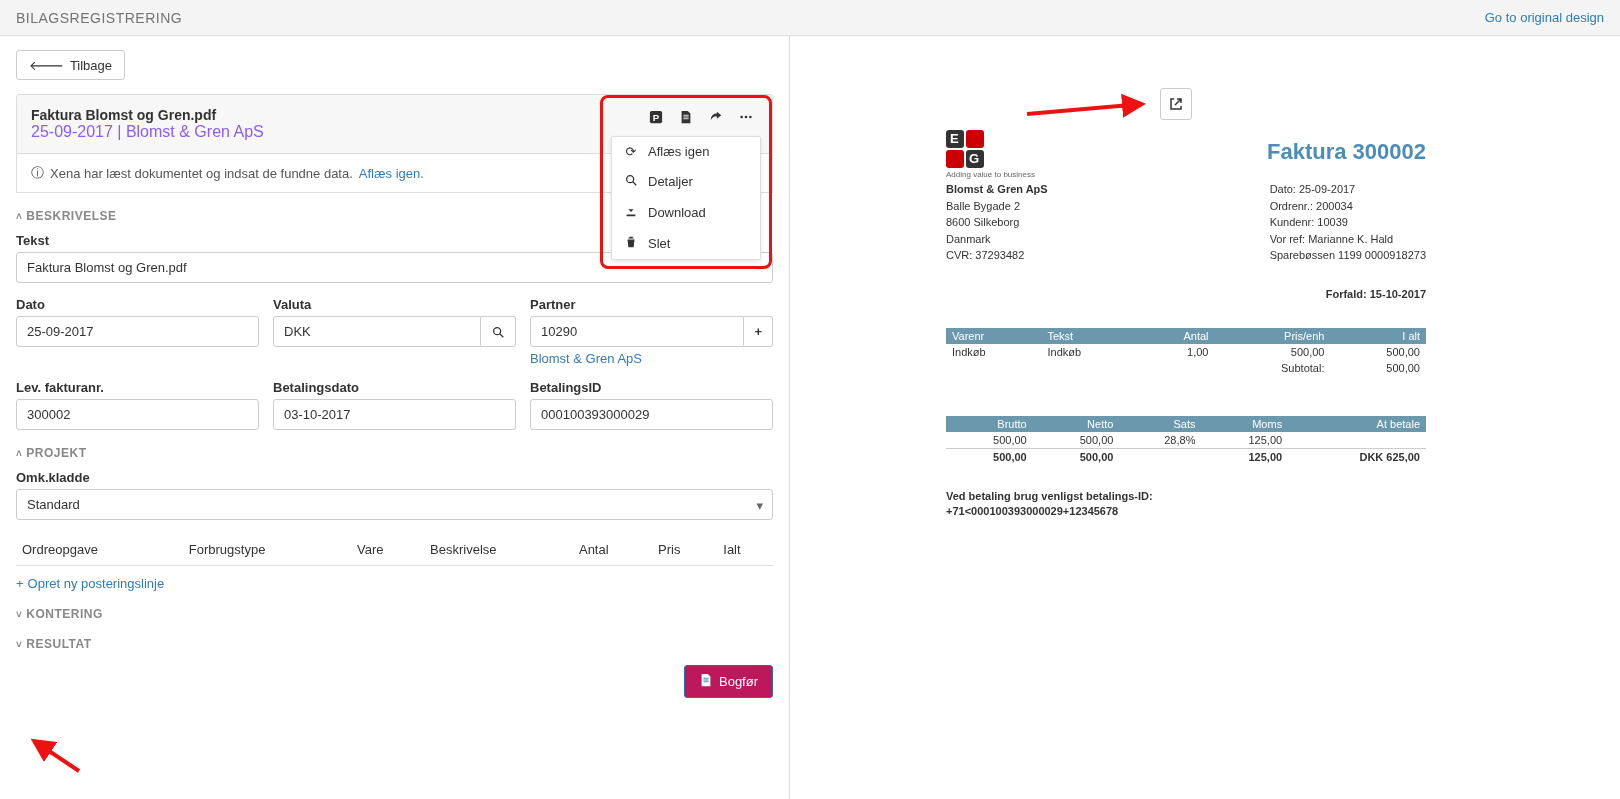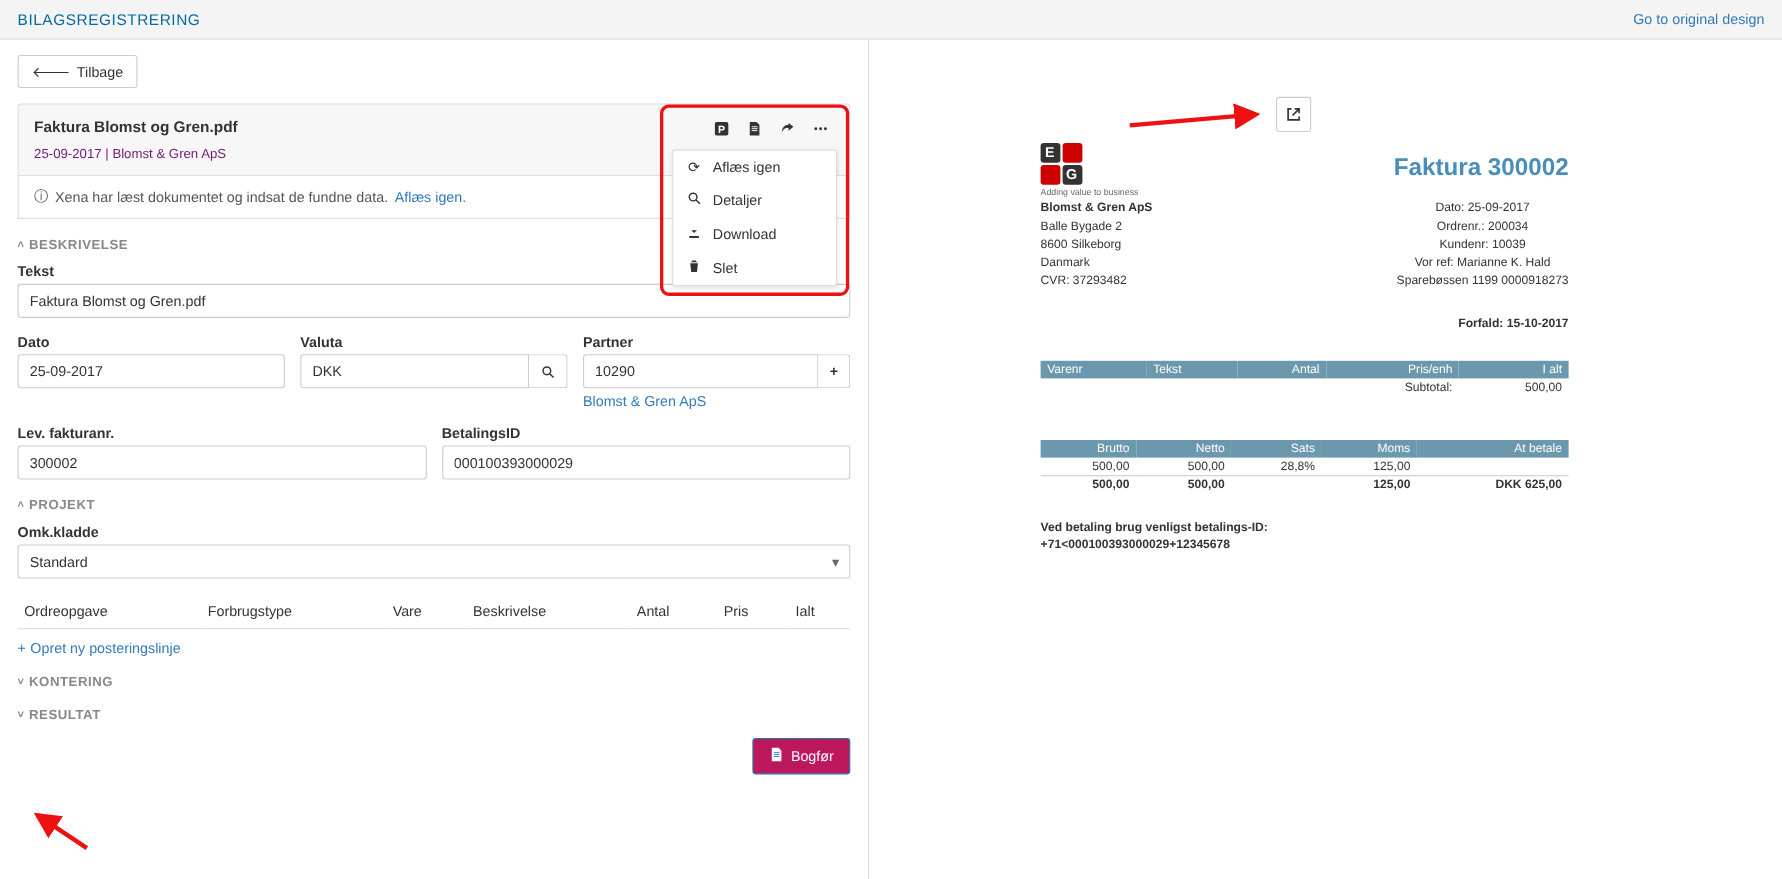--- a/index.html
+++ b/index.html
@@ -1,30 +1,30 @@
 <!DOCTYPE html>
 <html><head>
 <meta charset="utf-8">
 <style>
 * { box-sizing: border-box; margin: 0; padding: 0; }
 body { font-family: "Segoe UI", Arial, sans-serif; font-size: 13px; color: #333; background: #fff; }
 
 .topbar { background: #f4f4f4; border-bottom: 1px solid #ddd; height: 36px; display: flex; align-items: center; justify-content: space-between; padding: 0 16px; }
-.topbar-title { font-size: 14px; color: #0369a1; letter-spacing: 0.5px; }
+.topbar-title { font-size: 14px; color: #737373; letter-spacing: 0.5px; }
 .topbar-link { color: #337ab7; text-decoration: none; font-size: 13px; }
 
 .main { display: flex; height: calc(100vh - 36px); }
 .left { width: 790px; padding: 14px 16px; border-right: 1px solid #ddd; overflow-y: auto; position: relative; }
 .right { flex: 1; padding: 14px 16px; position: relative; }
 
 .back-btn { display: inline-flex; align-items: center; gap: 6px; background: #fff; border: 1px solid #ccc; border-radius: 3px; padding: 6px 12px; font-size: 13px; cursor: pointer; color: #333; }
 
 .file-card { position: relative; margin-top: 14px; background: #f7f7f7; border: 1px solid #ddd; border-top-left-radius: 3px; border-top-right-radius: 3px; padding: 12px 14px; }
 .file-title { font-weight: 600; font-size: 14px; color: #333; }
-.file-sub { font-size: 12px; color: #701a75; margin-top: 10px; }
+.file-sub { font-size: 16px; color: #8b5cf6; margin-top: 0; }
 
 .action-area { position: absolute; right: 0; top: 0; border: 3px solid #e11; border-radius: 8px; padding: 6px 8px 6px 8px; background: transparent; }
 .action-icons { display: flex; gap: 12px; justify-content: flex-end; padding: 4px 6px 8px 6px; }
 .action-icons span { width: 18px; height: 18px; display: inline-flex; align-items: center; justify-content: center; color: #333; cursor: pointer; }
 
 .dropdown { background: #fff; border: 1px solid #ddd; border-radius: 2px; box-shadow: 0 2px 4px rgba(0,0,0,0.1); min-width: 150px; margin-top: 2px; }
 .dropdown-item { display: flex; align-items: center; gap: 10px; padding: 7px 12px; cursor: pointer; font-size: 13px; color: #333; }
 .dropdown-item .ico { width: 14px; text-align: center; color: #333; }
 
 .info-bar { border: 1px solid #ddd; border-top: none; padding: 10px 14px; font-size: 13px; color: #555; display: flex; align-items: center; gap: 6px; }
@@ -66,21 +66,21 @@
 .sq1::after { content: "E"; color: #fff; font-weight: bold; position: absolute; left: 4px; top: 1px; font-size: 13px; }
 .sq2 { background: #c00; border-radius: 3px; }
 .sq3 { background: #c00; border-radius: 3px; }
 .sq4 { background: #333; border-radius: 3px; position: relative; }
 .sq4::after { content: "G"; color: #fff; font-weight: bold; position: absolute; left: 3px; top: 1px; font-size: 13px; }
 .logo-tag { font-size: 8px; color: #666; margin-top: 2px; }
 
 .doc-head { display: flex; justify-content: space-between; margin-top: 16px; }
 .doc-head-left { line-height: 1.5; }
 .doc-head-left .bold { font-weight: 600; }
-.doc-head-right { text-align: center; line-height: 1.5; }
+.doc-head-right { text-align: left; line-height: 1.5; }
 .inv-title { color: #4a8db8; font-size: 22px; font-weight: 600; text-align: right; margin-top: -40px; }
 
 .forfald { text-align: right; font-weight: 600; margin-top: 24px; }
 
 .t1 { width: 100%; border-collapse: collapse; margin-top: 28px; }
 .t1 thead th { background: #6b98ad; color: #fff; font-weight: 400; padding: 2px 6px; font-size: 11px; }
 .t1 td { padding: 2px 6px; font-size: 11px; }
 .t1 .ra { text-align: right; }
 .subtotal-row td { padding-top: 2px; }
 
@@ -206,20 +206,24 @@
           <span class="addon" style="font-weight:bold;">+</span>
         </div>
         <a href="#" class="link-below">Blomst &amp; Gren ApS</a>
       </div>
     </div>
 
     <div class="row3">
       <div class="col">
         <label class="field-label">Lev. fakturanr.</label>
         <input class="input" value="300002" style="">
+      </div>
+      <div class="col">
+        <label class="field-label">Betalingsdato</label>
+        <input class="input" value="03-10-2017" style="">
       </div>
       <div class="col">
         <label class="field-label">BetalingsID</label>
         <input class="input" value="000100393000029" style="">
       </div>
     </div>
 
     <div class="section-header">
       <span class="chev">˄</span>
       <span>PROJEKT</span>
@@ -328,20 +332,27 @@
         <thead>
             <tr>
           <th style="text-align:left">Varenr</th>
           <th style="text-align:left">Tekst</th>
           <th class="ra">Antal</th>
           <th class="ra">Pris/enh</th>
           <th class="ra">I alt</th>
         </tr>
           </thead>
         <tbody>
+          <tr>
+            <td>Indkøb</td>
+            <td>Indkøb</td>
+            <td class="ra">1,00</td>
+            <td class="ra">500,00</td>
+            <td class="ra">500,00</td>
+          </tr>
           <tr class="subtotal-row">
             <td></td>
               <td></td>
               <td></td>
             <td class="ra">Subtotal:</td>
             <td class="ra">500,00</td>
           </tr>
         </tbody>
       </table>
 

